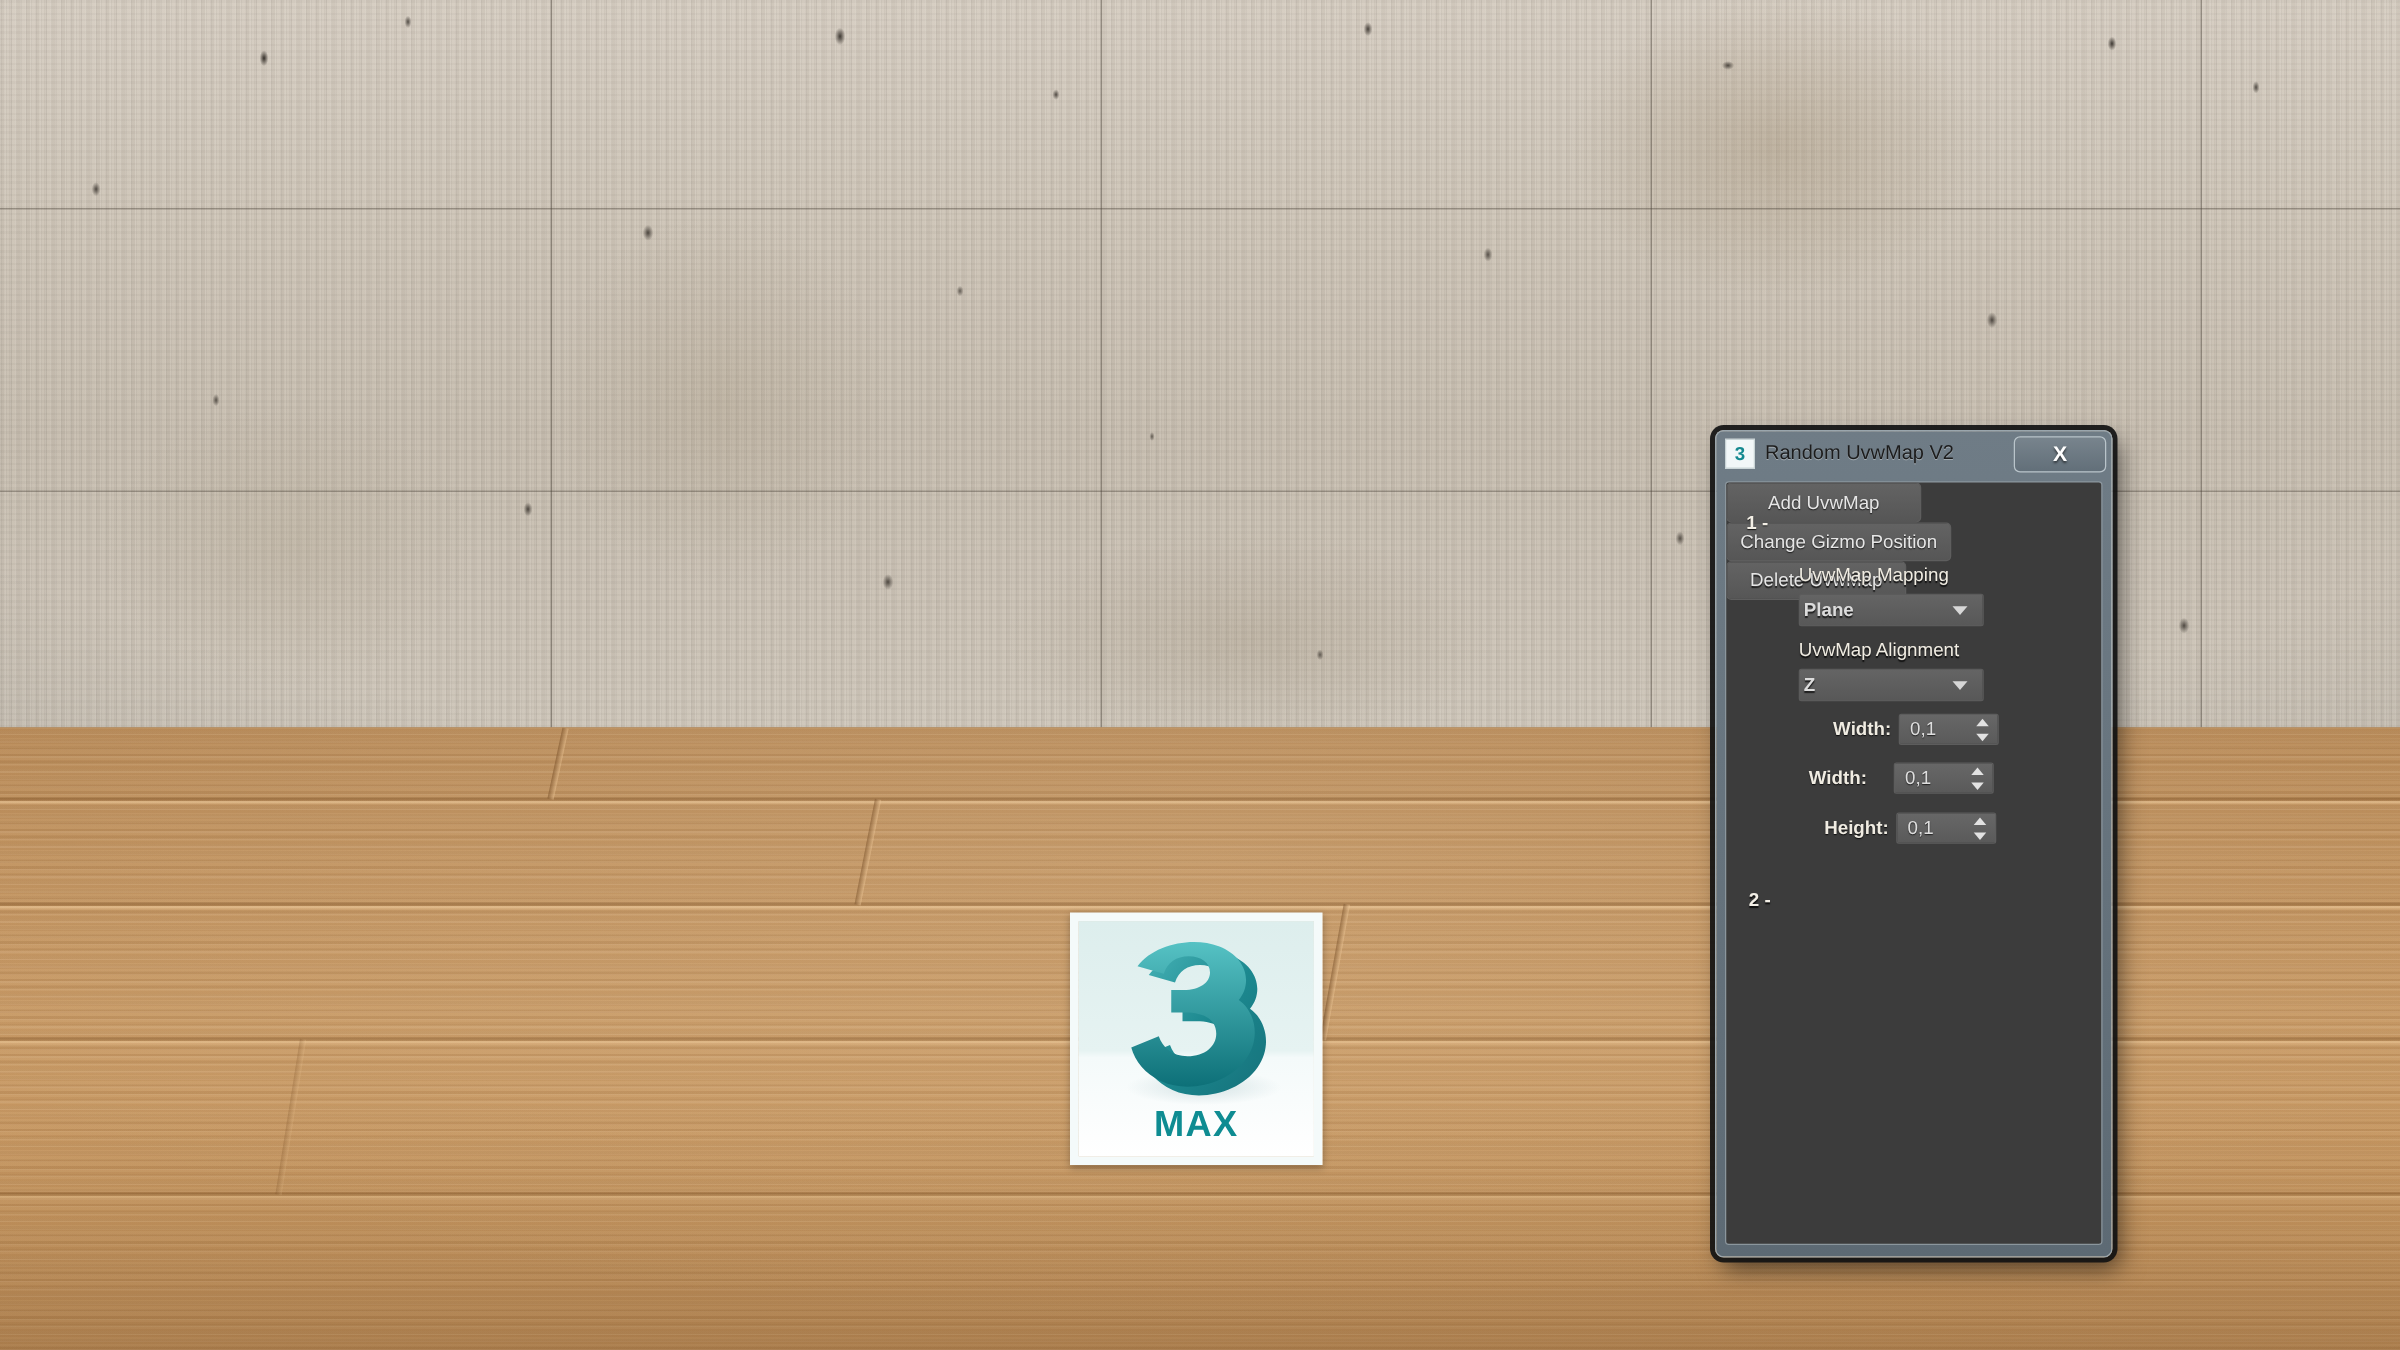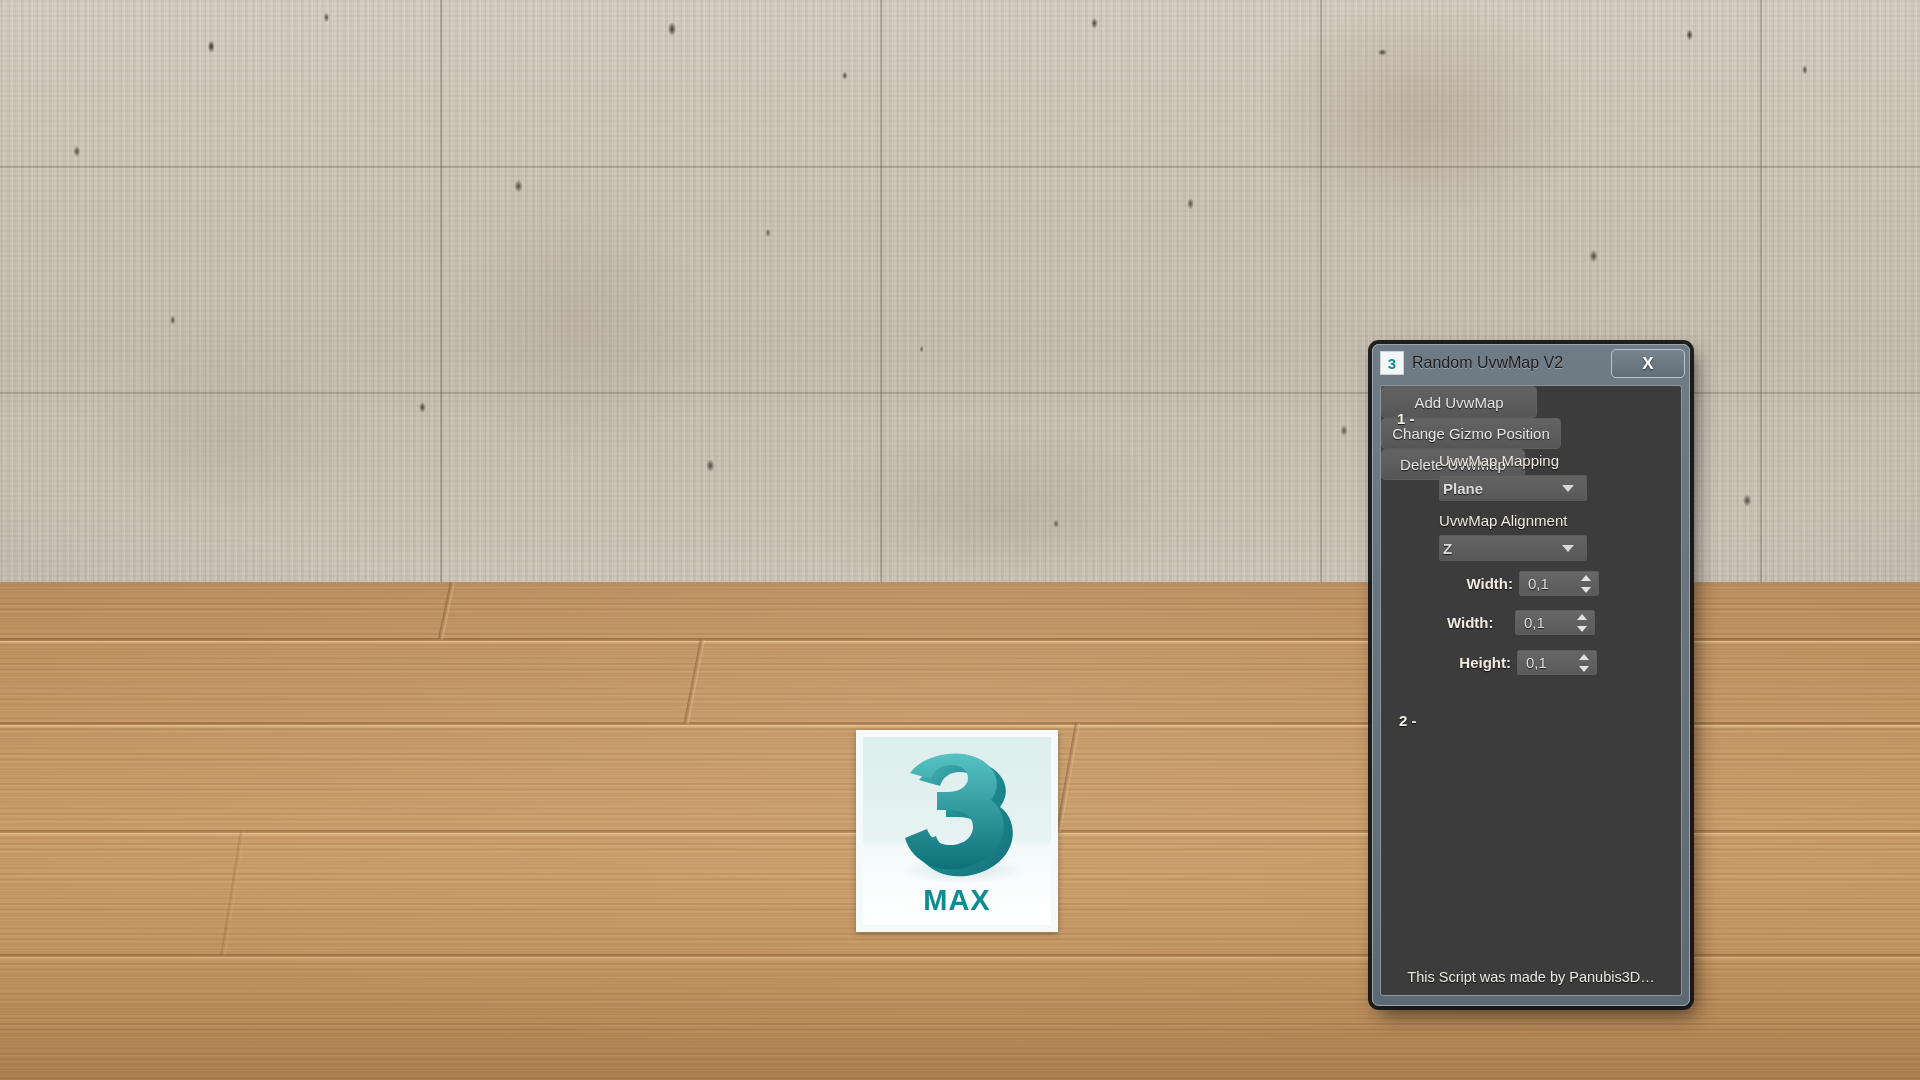--- a/index.html
+++ b/index.html
@@ -264,17 +264,16 @@
         </span>
       </div>
 
       <div class="row" style="left:18px;top:326px">
         <span class="step">2 -</span>
       </div>
       <div class="btn" style="left:60px;top:318px;width:180px;height:31px">Change Gizmo Position</div>
 
       <div class="btn" style="left:60px;top:398px;width:144px;height:31px">Delete UvwMap</div>
 
-      <div class="footer">This Script was made by Panubis3D…</div>
     </div>
   </div>
 
 </div>
 
 </body></html>

